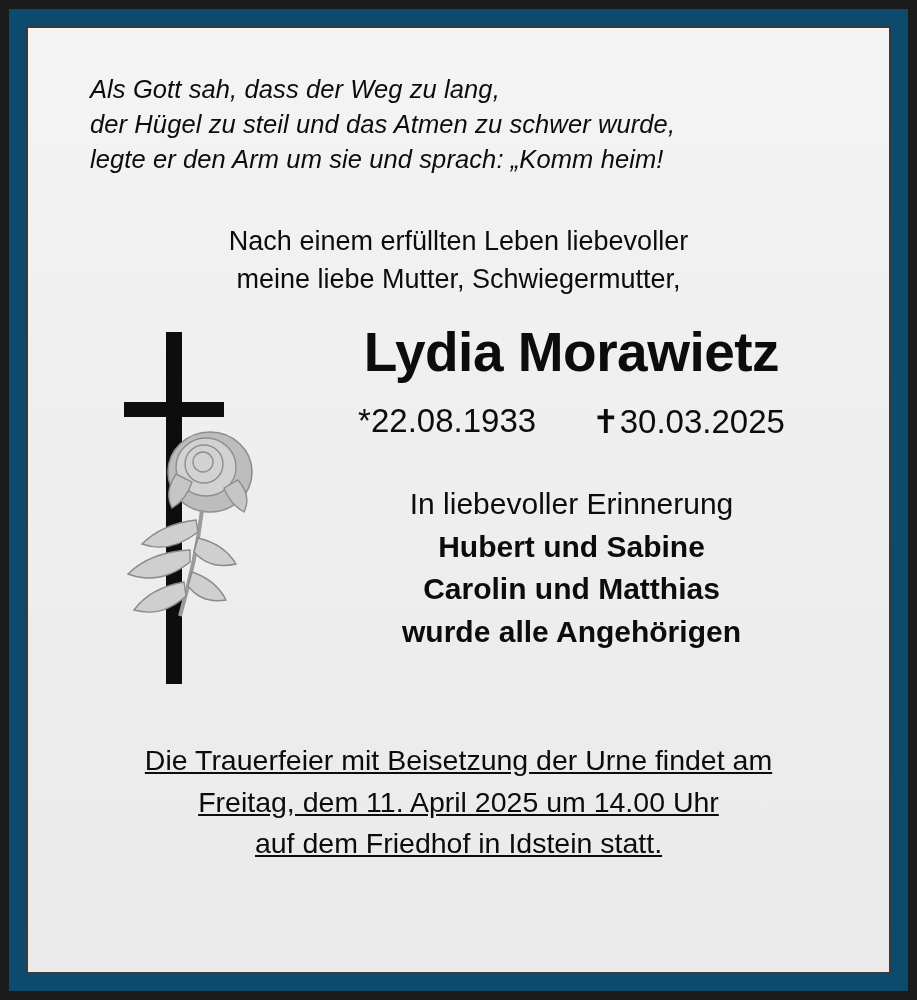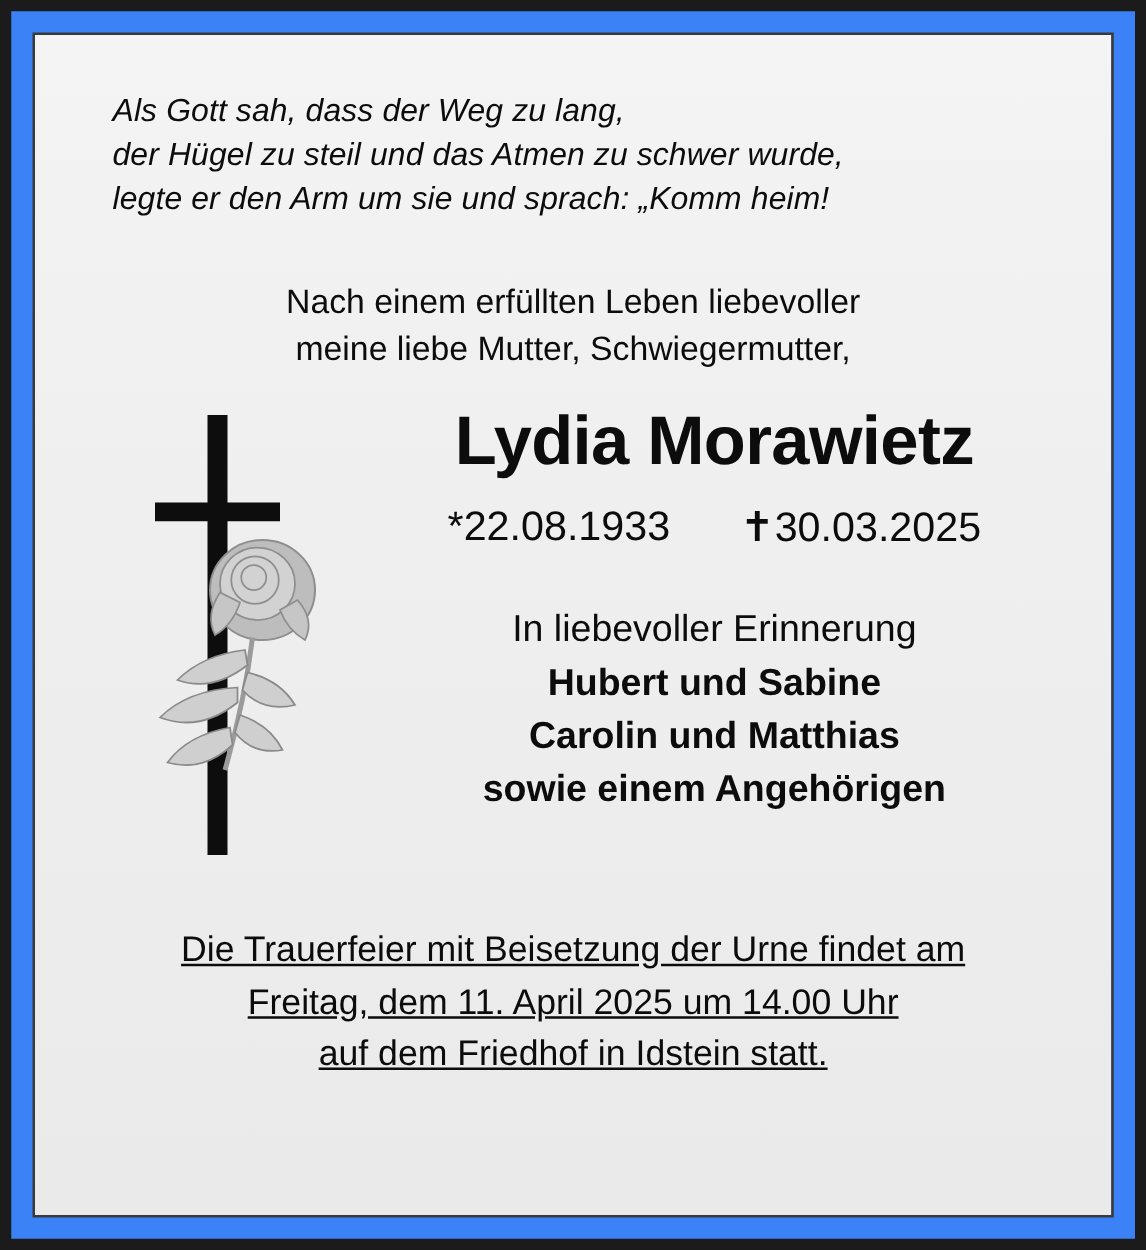--- a/index.html
+++ b/index.html
@@ -13,21 +13,21 @@
     font-family: "Liberation Sans", sans-serif;
     color: #0c0c0c;
     overflow: hidden;
   }
 
   .obituary {
     position: relative;
     width: 917px;
     height: 1000px;
     box-sizing: border-box;
-    background: #3b82f6;
+    background: #0c4a6e;
     border: 9px solid #1b1b1b;
     padding: 0;
   }
   .inner-frame {
     position: absolute;
     left: 17px;
     top: 17px;
     right: 17px;
     bottom: 17px;
     border: 2px solid #3a3a3a;
@@ -166,21 +166,21 @@
           <div class="deceased-name">Lydia Morawietz</div>
           <div class="dates">
             <span>*22.08.1933</span>
             <span>✝30.03.2025</span>
           </div>
 
           <div class="memory">
             <div class="lead">In liebevoller Erinnerung</div>
             <div class="bold">Hubert und Sabine</div>
             <div class="bold">Carolin und Matthias</div>
-            <div class="bold">sowie einem Angehörigen</div>
+            <div class="bold">wurde alle Angehörigen</div>
           </div>
         </div>
       </div>
 
       <div class="closing">
         <div>Die Trauerfeier mit Beisetzung der Urne findet am</div>
         <div>Freitag, dem 11. April 2025 um 14.00 Uhr</div>
         <div>auf dem Friedhof in Idstein statt.</div>
       </div>
 

